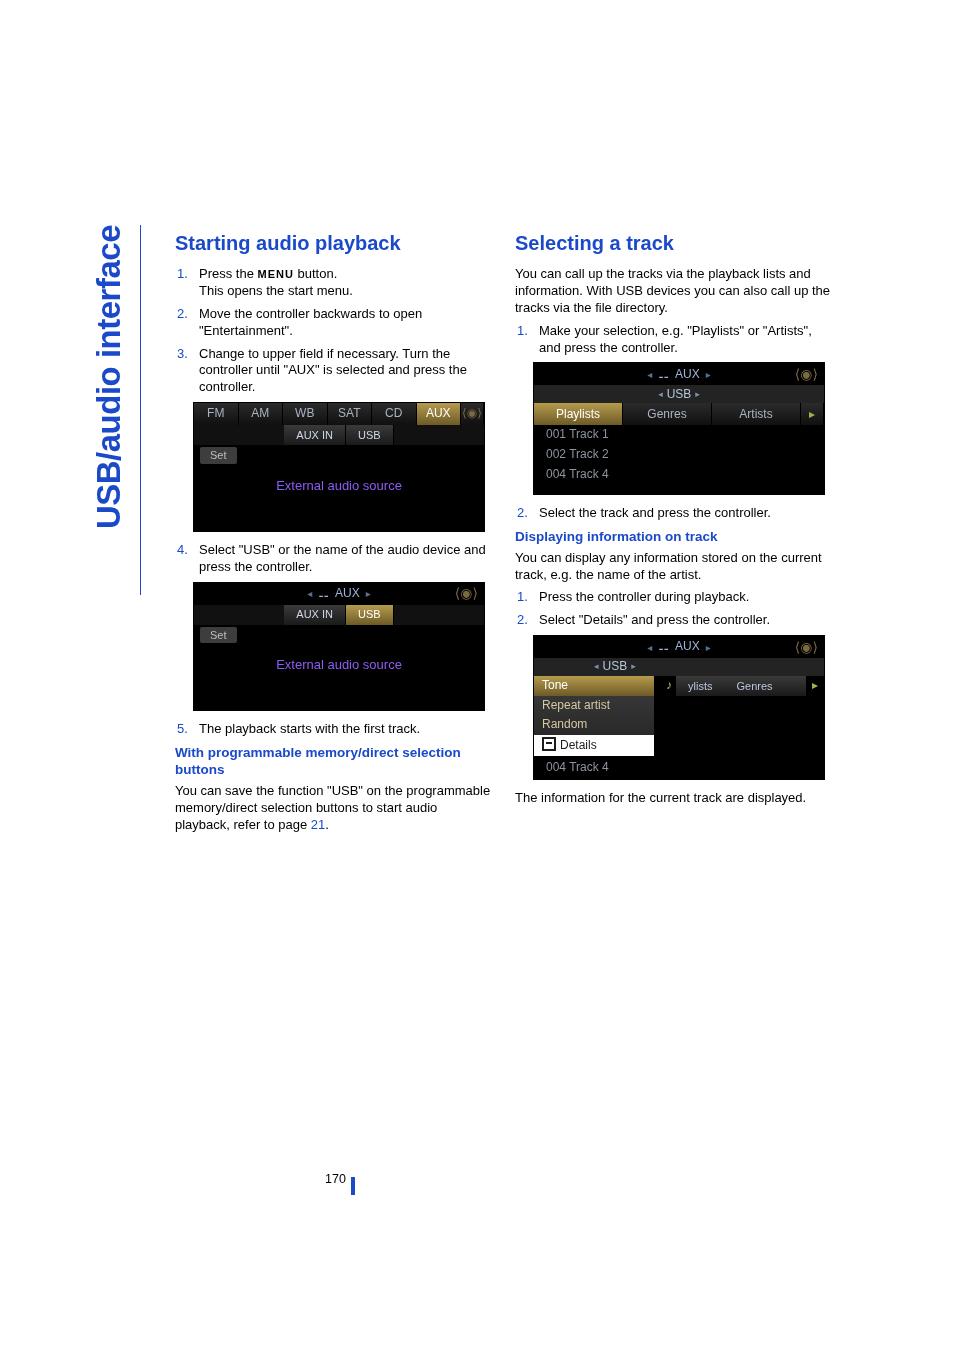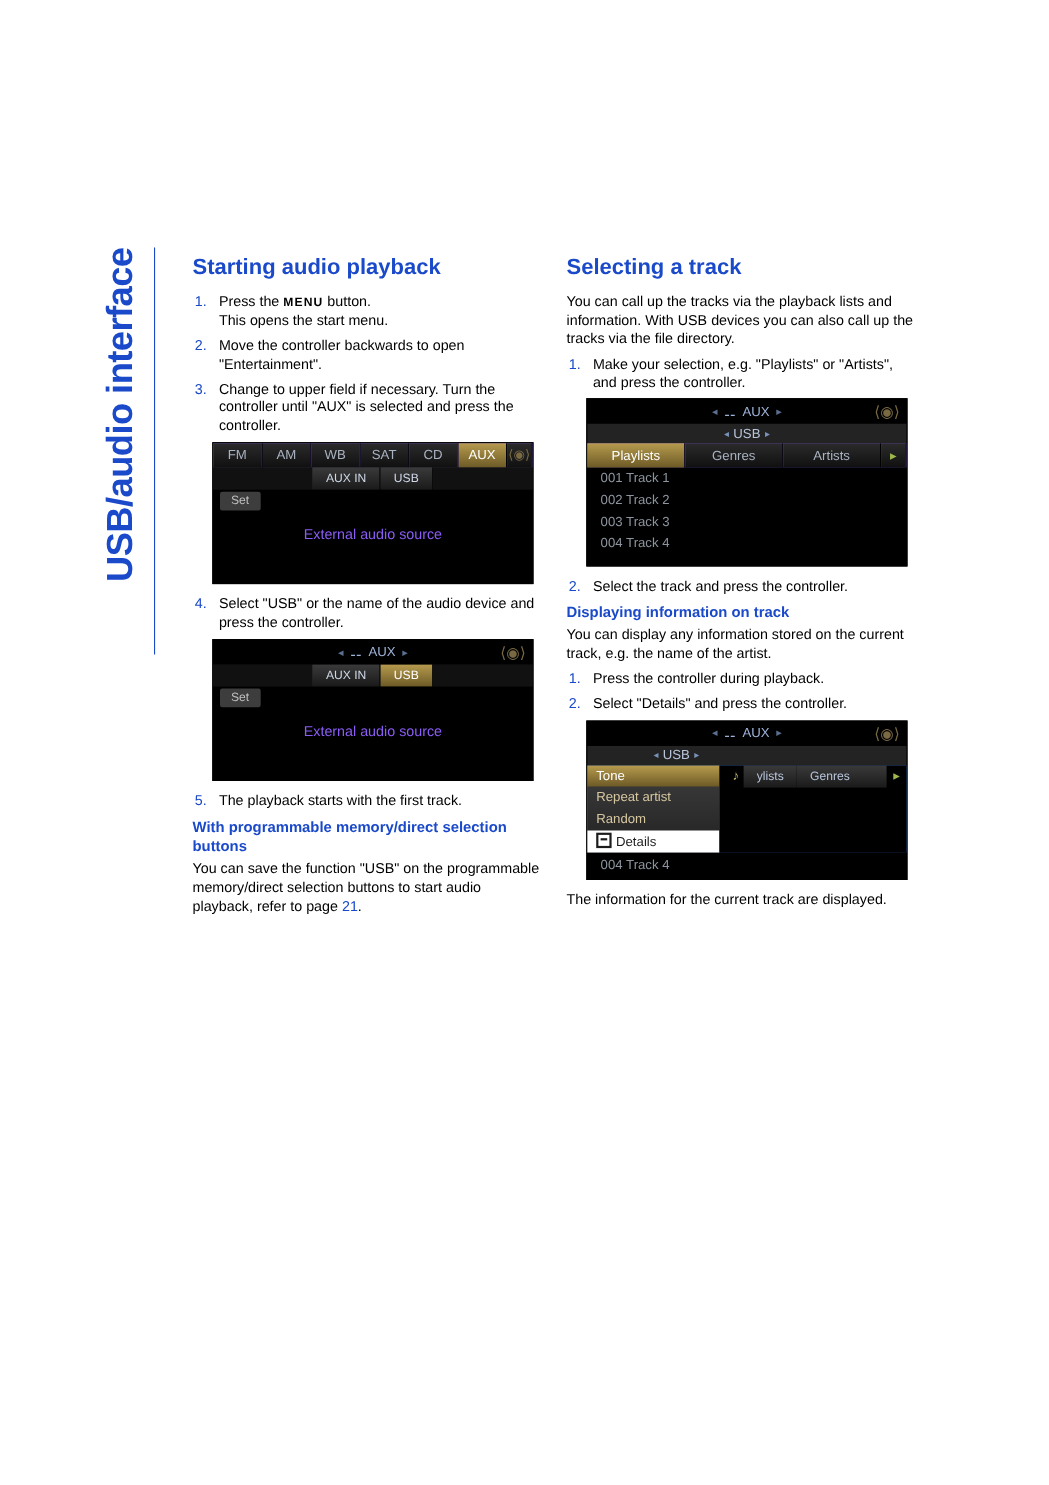--- a/index.html
+++ b/index.html
@@ -368,21 +368,20 @@
         </div>
         <div class="tabrow">
           <div class="tabcell sel" style="flex:0 0 88px">Playlists</div>
           <div class="tabcell">Genres</div>
           <div class="tabcell">Artists</div>
           <div class="tabcell end play">▸</div>
         </div>
         <div class="body" style="padding-top:0">
           <div class="body-row">001 Track 1</div>
           <div class="body-row">002 Track 2</div>
-          <div class="body-row">003 Track 3</div>
           <div class="body-row">004 Track 4</div>
         </div>
       </div>
 
       <ol start="2" style="counter-reset:item 1">
         <li>Select the track and press the controller.</li>
       </ol>
 
       <h2>Displaying information on track</h2>
       <p>You can display any information stored on the current track, e.g. the name of the artist.</p>
@@ -425,15 +424,19 @@
         </div>
         <div class="body-row" style="background:#000;padding:4px 0 4px 12px">004 Track 4</div>
       </div>
 
       <p>The information for the current track are displayed.</p>
     </div>
 
   </div>
 
   <div class="footer">
+    <div style="text-align:left; padding-left:270px;">
+      <span class="pgnum">170</span>
+      <span class="foot-bar"></span>
+    </div>
   </div>
 
 </div>
 
 </body></html>

